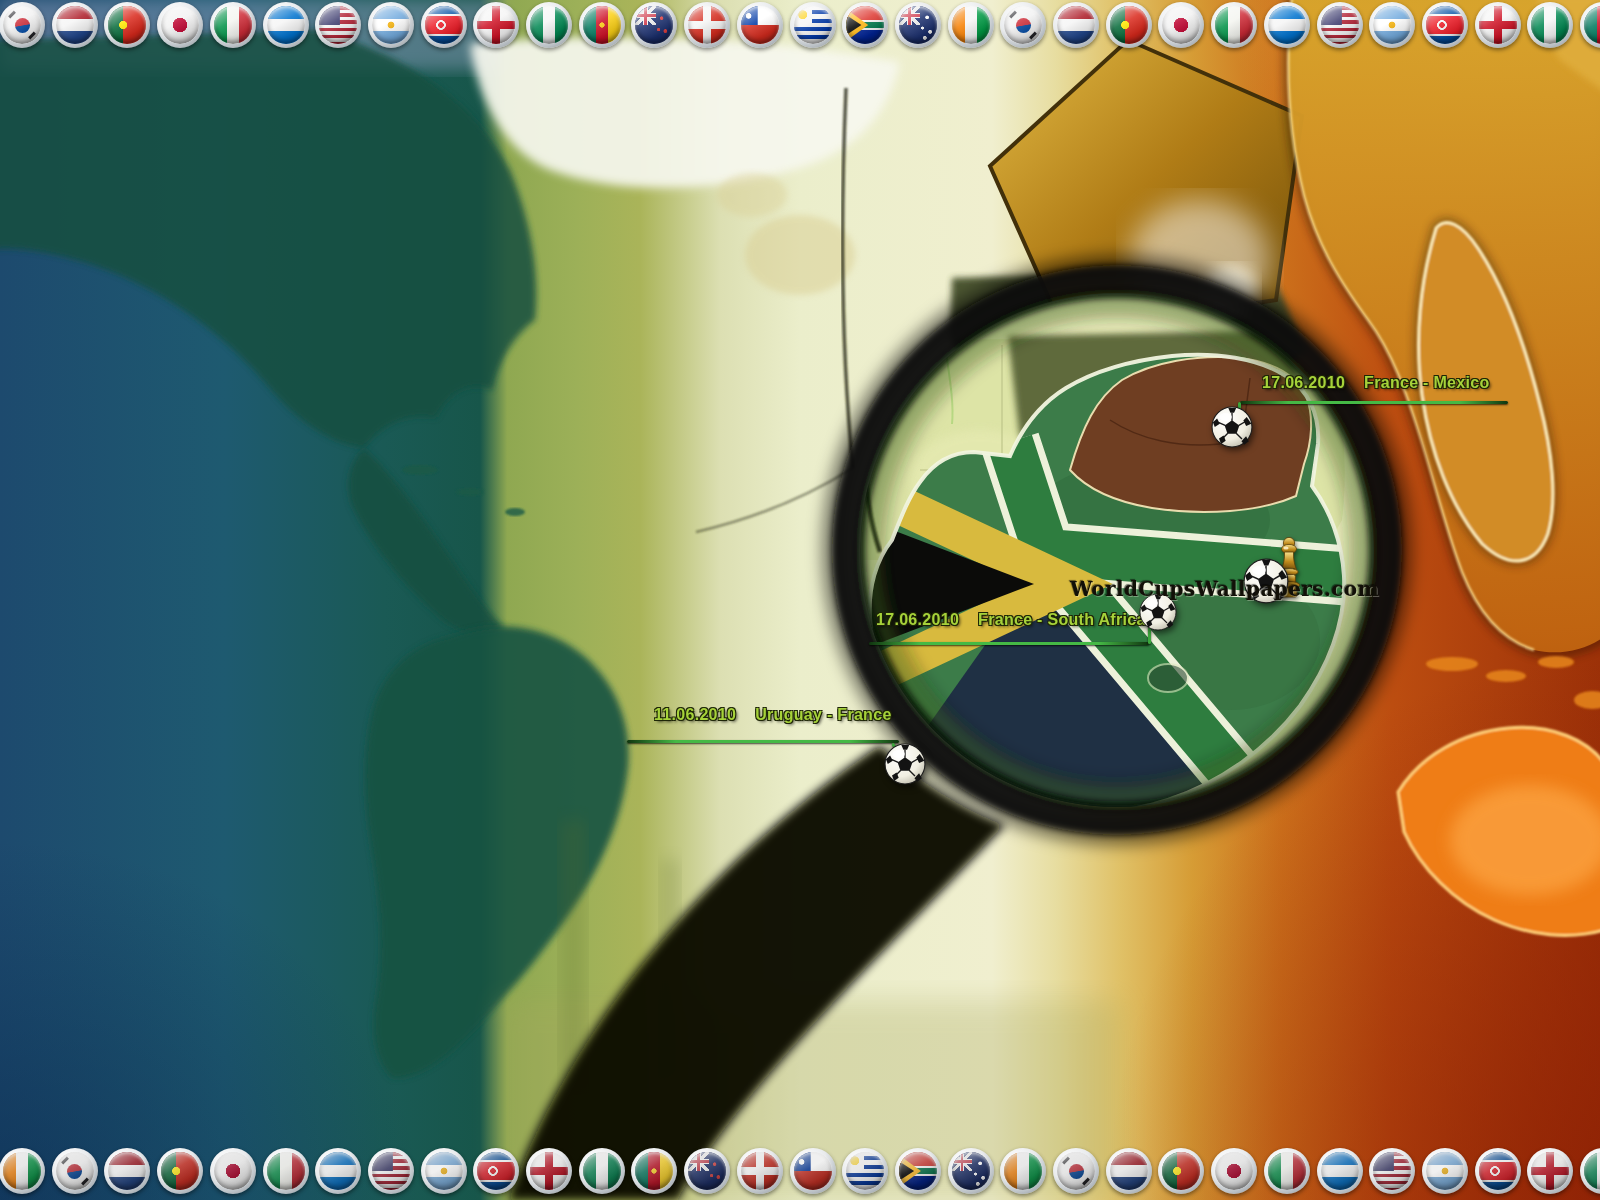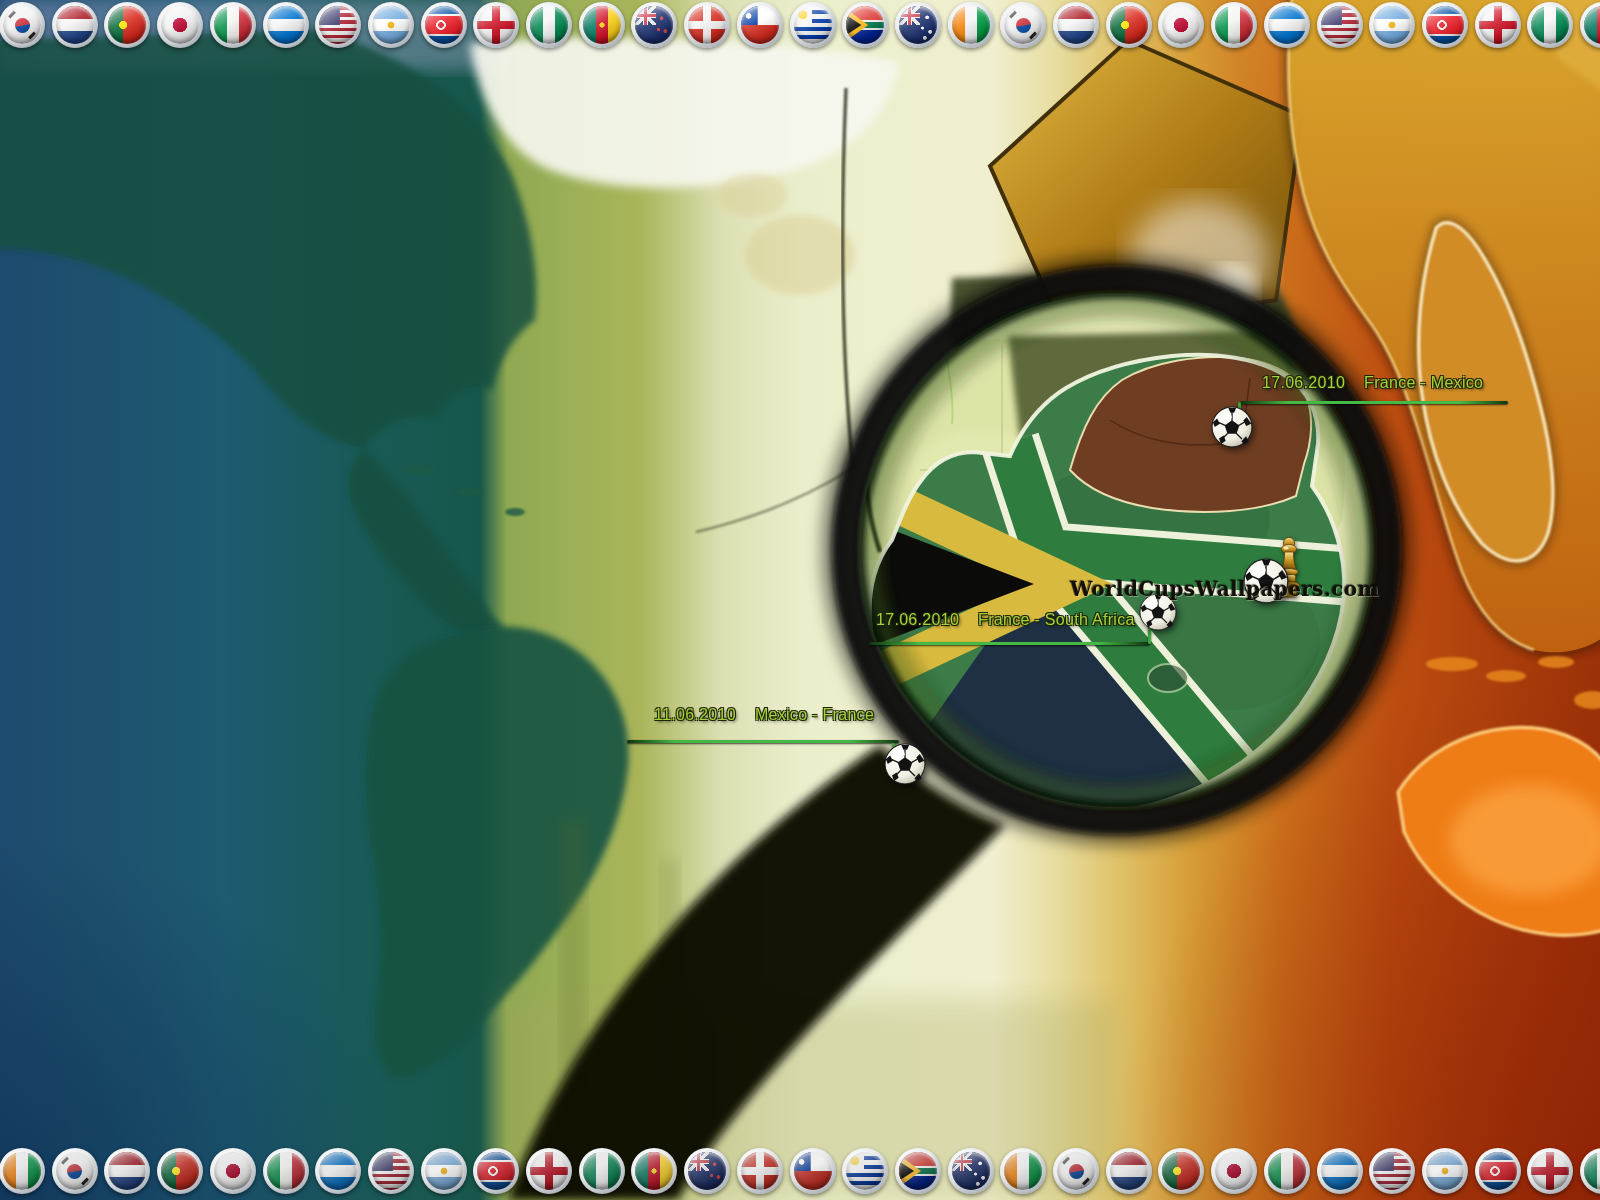--- a/index.html
+++ b/index.html
@@ -1,21 +1,21 @@
 <!DOCTYPE html>
 <html><head>
 <meta charset="utf-8">
 <style>
   html,body{margin:0;padding:0;background:#000;}
   .stage{position:relative;width:1600px;height:1200px;overflow:hidden;
          font-family:"Liberation Sans",sans-serif;}
   .scene{position:absolute;left:0;top:0;}
 
   
-  .match-label{position:absolute;white-space:nowrap;font-weight:normal;font-size:16px;
+  .match-label{position:absolute;white-space:nowrap;font-weight:bold;font-size:16px;
     letter-spacing:.3px;color:#a6d23a;
     text-shadow:-1px -1px 0 #1e2507,1px -1px 0 #1e2507,-1px 1px 0 #1e2507,1px 1px 0 #1e2507,2px 2px 3px rgba(0,0,0,.65);}
   .match-label .fix{margin-left:19px;}
   .match-line{position:absolute;height:3px;border-radius:2px;
     background:linear-gradient(90deg,#10350f,#45b945 18%,#45b945 82%,#10350f);
     box-shadow:0 1px 2px rgba(0,0,0,.7);}
   .match-elb{position:absolute;width:3px;border-radius:2px;background:#3da83d;
     box-shadow:0 1px 2px rgba(0,0,0,.7);}
 
   
@@ -282,21 +282,21 @@
       <circle cx="1117" cy="550" r="256" stroke="rgba(10,12,4,.55)" stroke-width="10" filter="url(#b3)"></circle>
     </g>
 
     <path d="M 880,745 C 912,776 960,808 1005,825 C 905,930 812,1020 740,1110 C 716,1140 694,1170 678,1200
              L 508,1200 C 540,1108 600,1010 672,928 C 736,854 810,792 880,745 Z" fill="#070705" opacity=".97" filter="url(#b5)"></path>
   </svg>
 
   <div class="match-line" style="left:627px;top:740px;width:272px;"></div>
   <div class="match-elb" style="left:896px;top:742px;height:20px;transform:rotate(-30deg);"></div>
   <div class="match-label" style="left:654px;top:706px;">
-    <span class="date">11.06.2010</span><span class="fix">Mexico - France</span>
+    <span class="date">11.06.2010</span><span class="fix">Uruguay - France</span>
   </div>
 
   <div class="match-line" style="left:1240px;top:401px;width:268px;"></div>
   <div class="match-elb" style="left:1238px;top:402px;height:16px;"></div>
   <div class="match-label" style="left:1262px;top:374px;">
     <span class="date">17.06.2010</span><span class="fix">France - Mexico</span>
   </div>
 
   <div class="match-line" style="left:869px;top:642px;width:280px;"></div>
   <div class="match-elb" style="left:1148px;top:618px;height:26px;"></div>

